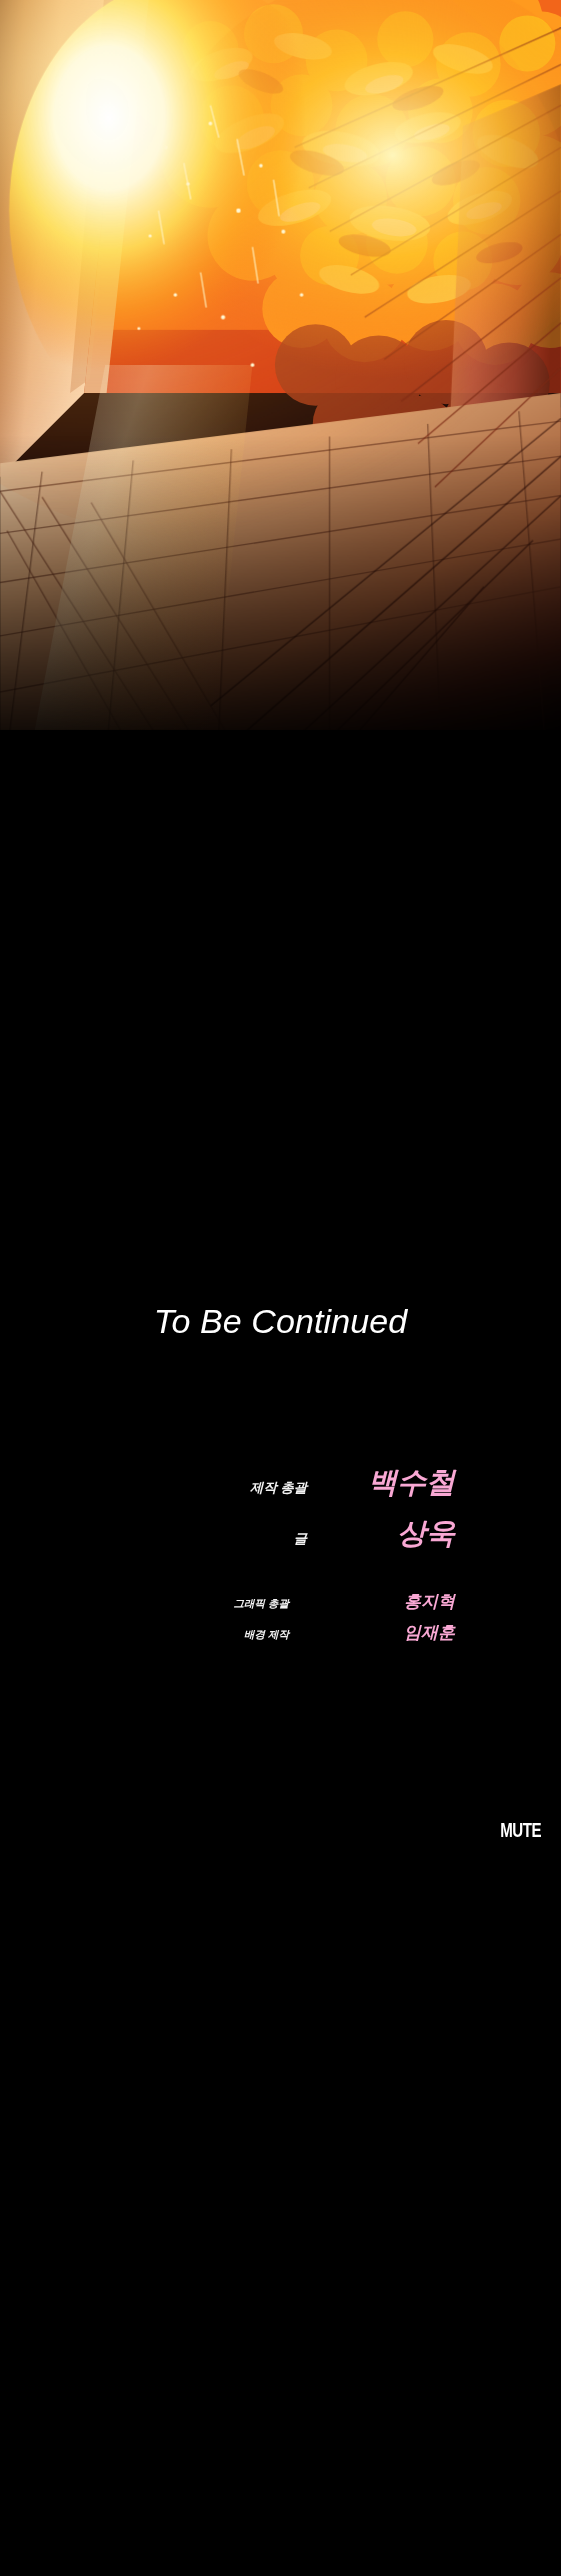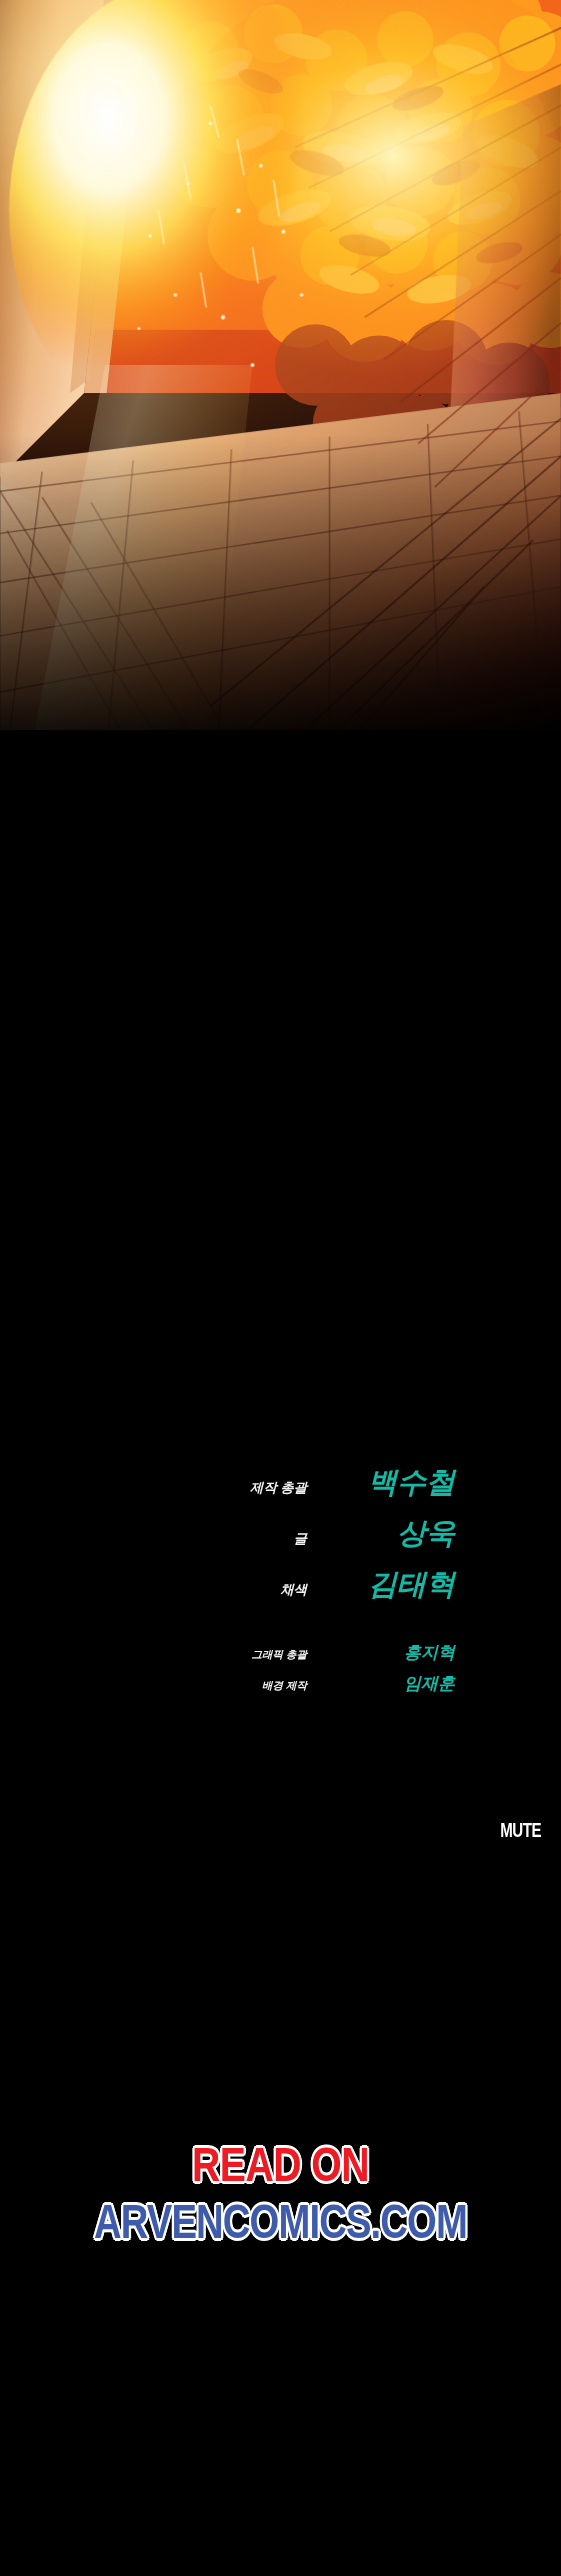--- a/index.html
+++ b/index.html
@@ -64,29 +64,29 @@
     font-style:italic;
     text-align:right;
     white-space:nowrap;
     color:#f2f2f2;
   }
   .credit-name {
     font-weight:700;
     font-style:italic;
     text-align:right;
     white-space:nowrap;
-    color:#14b8a6;
+    color:#f9a8d4;
   }
   
   .row-big { height:51px; }
   .row-big .credit-label { font-size:13.3px; width:119px; padding-right:36px; }
   .row-big .credit-name  { font-size:29px; width:112px; }
 
   
-  .row-small { height:31px; }
+  .row-small { height:31px;gap:18px; }
   .row-small .credit-label { font-size:10.5px; width:119px; padding-right:36px; }
   .row-small .credit-name  { font-size:17px; width:112px; }
 
   #mute-wrap {
     position:absolute;
     left:0;
     top:1818px;
     width:561px;
     padding-right:20px;
     text-align:right;
@@ -398,56 +398,49 @@
         <line x1="226" y1="300" x2="234" y2="348"></line>
         <line x1="360" y1="352" x2="368" y2="404"></line>
         <line x1="286" y1="388" x2="294" y2="438"></line>
       </g>
 
       <rect x="0" y="620" width="800" height="470" fill="url(#fadeBottom)"></rect>
       <rect x="0" y="1040" width="800" height="50" fill="#000000"></rect>
     </svg>
   </div>
 
+  <div id="tbc">To Be Continued</div>
 
   <div id="credits">
 
     <div class="credit-row row-big">
       <span class="credit-label">제작 총괄</span>
       <span class="credit-name">백수철</span>
     </div>
 
     <div class="credit-row row-big">
       <span class="credit-label">글</span>
       <span class="credit-name">상욱</span>
     </div>
 
 
-    <div class="credit-row row-big">
-      <span class="credit-label">채색</span>
-      <span class="credit-name">김태혁</span>
-    </div>
 
     <div style="height:25px"></div>
 
     <div class="credit-row row-small">
       <span class="credit-label">그래픽 총괄</span>
       <span class="credit-name">홍지혁</span>
     </div>
 
     <div class="credit-row row-small">
       <span class="credit-label">배경 제작</span>
       <span class="credit-name">임재훈</span>
     </div>
 
   </div>
 
   <div id="mute-wrap">
     <span id="mute-logo">MUTE</span>
   </div>
 
-  <div id="banner">
-    <span class="banner-line" id="banner-read-on">READ ON</span>
-    <span class="banner-line" id="banner-site">ARVENCOMICS.COM</span>
-  </div>
 
 </div>
 
 
 </body></html>

